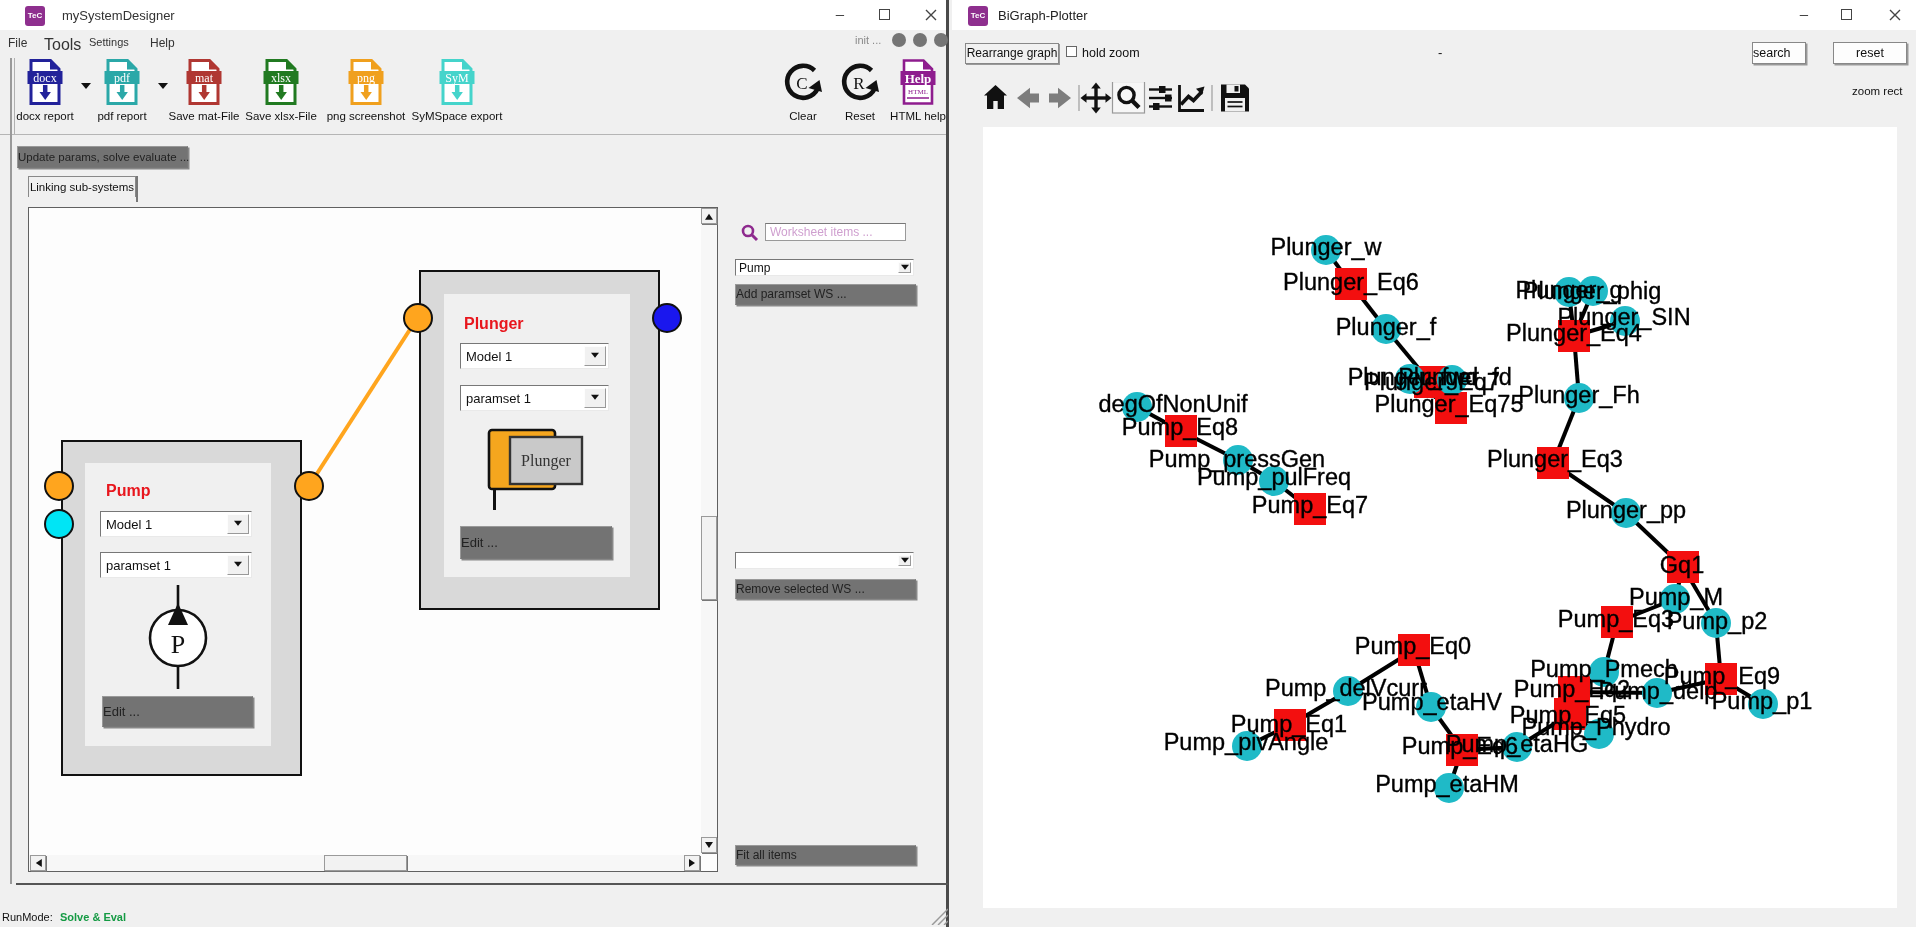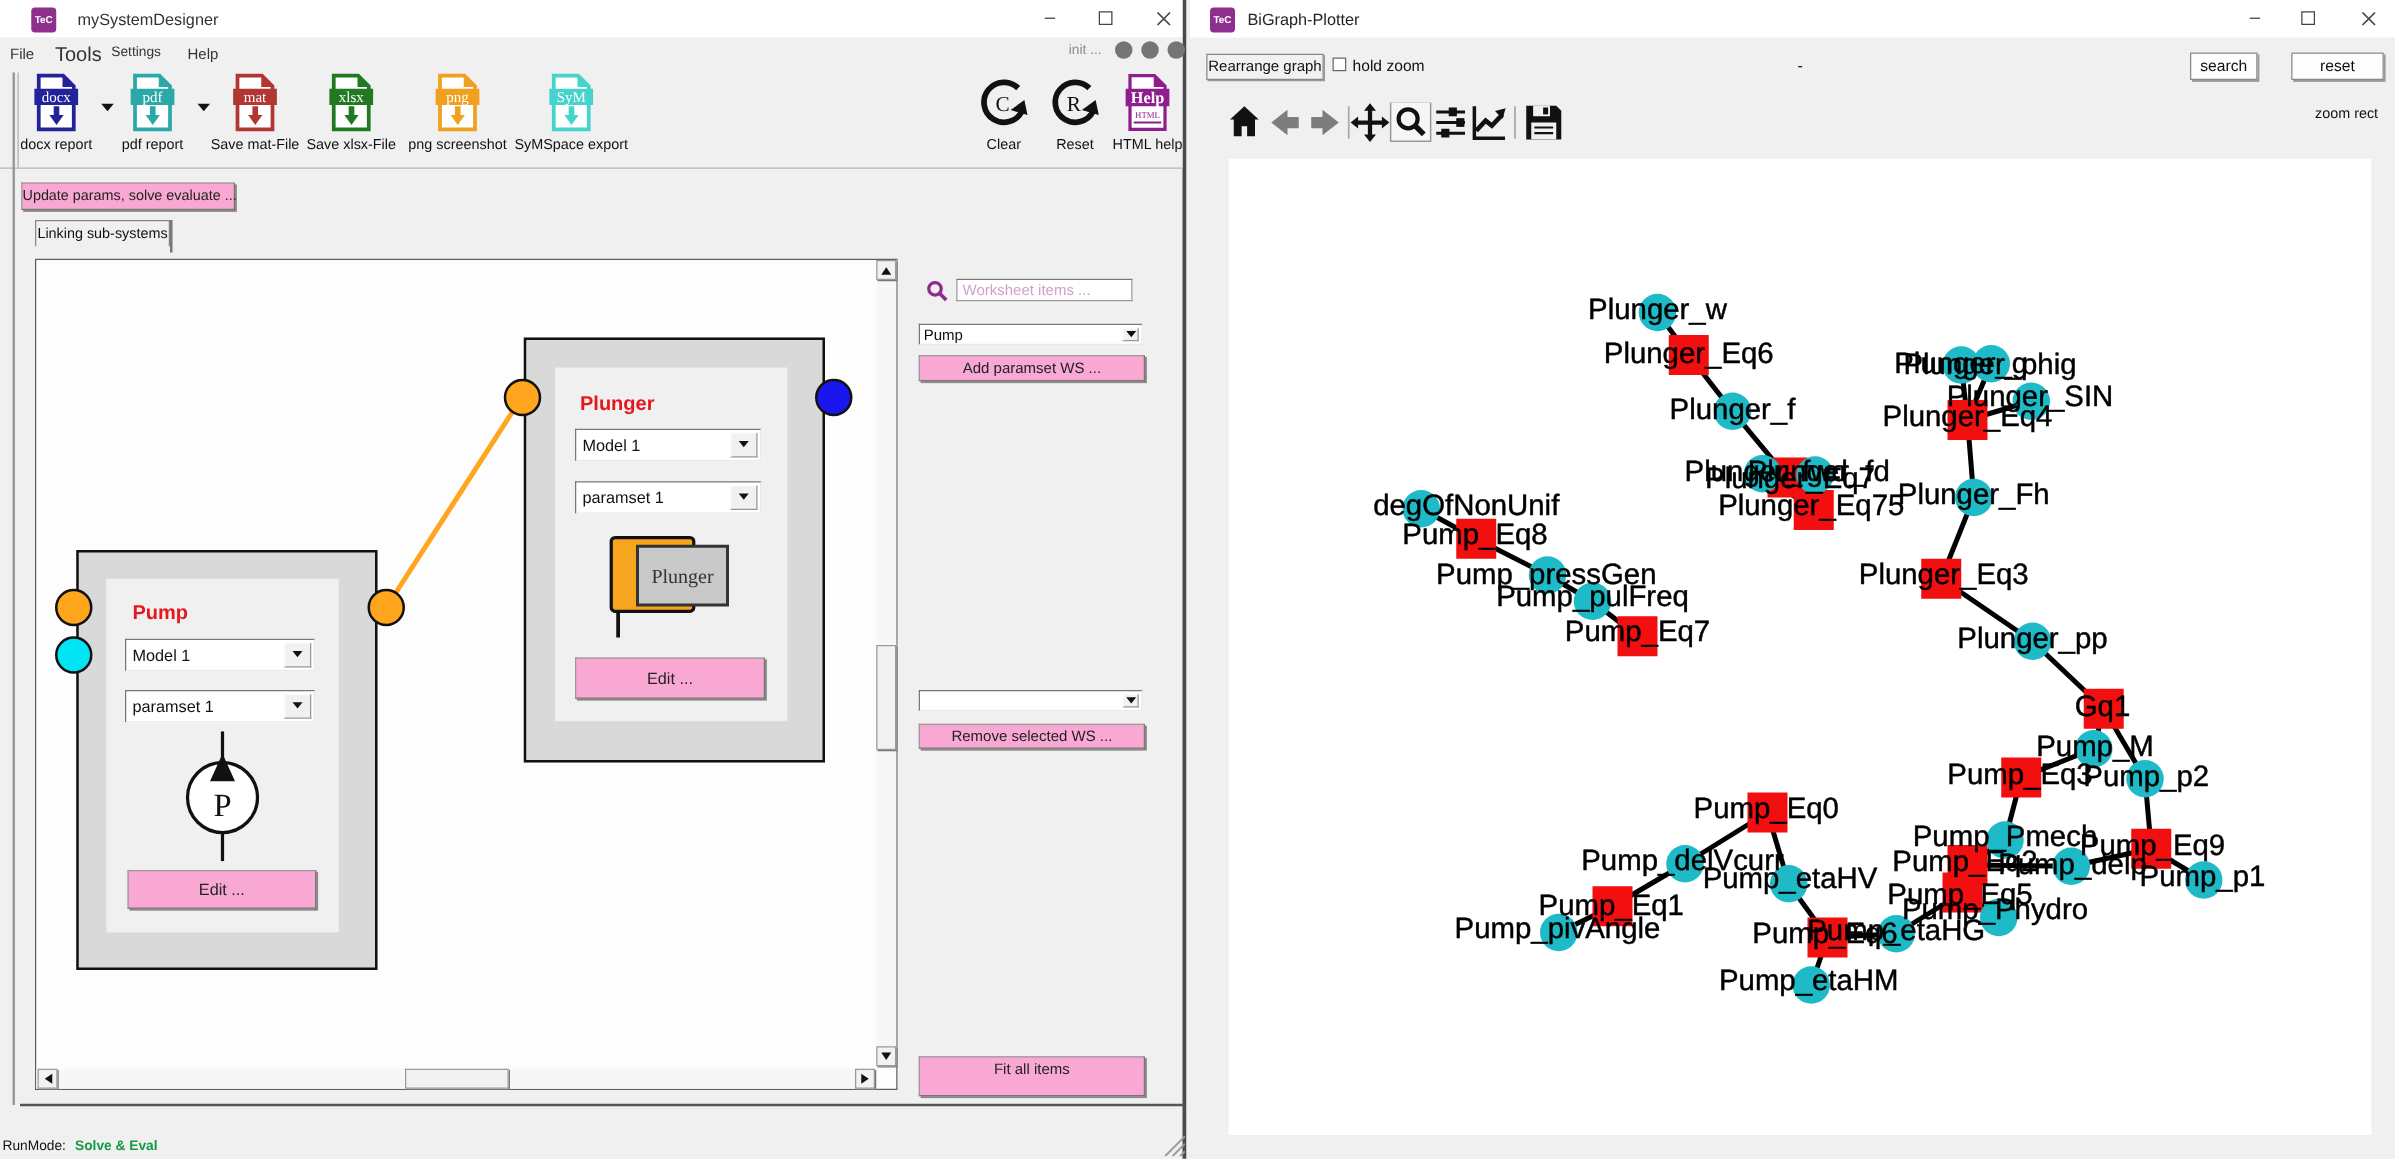--- a/index.html
+++ b/index.html
@@ -1,17 +1,17 @@
 <!DOCTYPE html>
 <html><head><meta charset="utf-8">
 <style>
 *{margin:0;padding:0;box-sizing:border-box}
 html,body{width:1916px;height:927px;overflow:hidden;background:#f0f0f0;font-family:"Liberation Sans",sans-serif;color:#111}
 .abs{position:absolute}
-.btn{background:#f9a8d4;border:1px solid #999;border-right-color:#777;border-bottom-color:#777;box-shadow:1.5px 1.5px 0 #888;font-size:12px;text-align:center;color:#222}
+.btn{background:#737373;border:1px solid #999;border-right-color:#777;border-bottom-color:#777;box-shadow:1.5px 1.5px 0 #888;font-size:12px;color:#222}
 .combo{background:#fff;border:1.6px solid #777;border-right-color:#e9e9e9;border-bottom-color:#e9e9e9}
 .cbtn{background:#f1f1f1;border:1px solid #999;border-top-color:#fdfdfd;border-left-color:#fdfdfd}
 .dna{position:absolute;left:50%;top:50%;transform:translate(-50%,-36%);width:0;height:0;border:4px solid transparent;border-top:5px solid #111}
 .sb{background:#f7f7f7}
 .sbtn{position:absolute;background:#f2f2f2;border:1px solid #9a9a9a;box-shadow:1px 1px 0 #777}
 .thumb{position:absolute;background:#f2f2f2;border:1px solid #9a9a9a;box-shadow:1px 1px 0 #777}
 .tri{width:0;height:0;position:absolute;left:50%;top:50%}
 .lbl{position:absolute;font-size:11.5px;text-align:center;white-space:nowrap;transform:translateX(-50%);color:#111}
 </style></head>
 <body>
@@ -199,21 +199,21 @@
       </div>
 </div>
 <div class="abs btn" style="left:735px;top:284px;width:181px;height:21px;line-height:19px">Add paramset WS ...</div>
 <div class="abs combo" style="left:735px;top:552px;width:179px;height:17px">
 <span class="abs" style="left:3px;top:50%;transform:translateY(-50%);font-size:12px;white-space:nowrap"></span>
 <div class="abs cbtn" style="right:2px;top:2px;bottom:2px;width:13px">
         <div class="dna"></div>
       </div>
 </div>
 <div class="abs btn" style="left:735px;top:579px;width:181px;height:20px;line-height:18px">Remove selected WS ...</div>
-<div class="abs btn" style="left:735px;top:845px;width:181px;height:32px;line-height:18px">Fit all items</div>
+<div class="abs btn" style="left:735px;top:845px;width:181px;height:20px;line-height:18px">Fit all items</div>
 <div class="abs" style="left:2px;top:911px;font-size:11px;color:#111">RunMode:</div>
 <div class="abs" style="left:60px;top:911px;font-size:11px;font-weight:bold;color:#149a43">Solve &amp; Eval</div>
 <svg class="abs" style="left:928px;top:905px" width="20" height="20" viewBox="0 0 20 20">
 <line x1="4" y1="20" x2="20" y2="4" stroke="#9a9a9a" stroke-width="1.5"></line>
 <line x1="10" y1="20" x2="20" y2="10" stroke="#9a9a9a" stroke-width="1.5"></line>
 <line x1="16" y1="20" x2="20" y2="16" stroke="#9a9a9a" stroke-width="1.5"></line>
 </svg>
 </div>
 <div class="abs" style="left:952px;top:0;width:964px;height:927px;background:#f0f0f0">
 <div class="abs" style="left:0;top:0;width:100%;height:30px;background:#fff"></div>
@@ -222,21 +222,21 @@
 <div class="abs" style="left:998px;top:8px;font-size:13px;color:#222">BiGraph-Plotter</div>
 <div class="abs" style="left:1796px;top:7px;width:16px;height:16px;font-size:15px;color:#444;text-align:center;line-height:14px">–</div>
 <div class="abs" style="left:1841px;top:9px;width:11px;height:11px;border:1.2px solid #444"></div>
 <svg class="abs" style="left:1888px;top:8px" width="14" height="14">
     <path d="M2 2 L12 12 M12 2 L2 12" stroke="#444" stroke-width="1.4"></path>
   </svg>
 <div class="abs" style="left:965px;top:43px;width:94px;height:21px;background:#f1f1f1;border:1px solid #888;box-shadow:1px 1px 0 #999;font-size:12px;text-align:center;line-height:19px">Rearrange graph</div>
 <div class="abs" style="left:1066px;top:46px;width:11px;height:11px;background:#fff;border:1px solid #666"></div>
 <div class="abs" style="left:1082px;top:46px;font-size:12.5px">hold zoom</div>
 <div class="abs" style="left:1438px;top:45px;font-size:13px">-</div>
-<div class="abs" style="left:1752px;top:42px;width:54px;height:22px;background:#fdfdfd;border:1px solid #888;box-shadow:1.5px 1.5px 0 #999;font-size:12.5px;text-align:center;line-height:20px">search</div>
+<div class="abs" style="left:1752px;top:42px;width:54px;height:22px;background:#fdfdfd;border:1px solid #888;box-shadow:1.5px 1.5px 0 #999;font-size:12.5px;text-align:left;line-height:20px">search</div>
 <div class="abs" style="left:1833px;top:42px;width:74px;height:22px;background:#fdfdfd;border:1px solid #888;box-shadow:1.5px 1.5px 0 #999;font-size:12.5px;text-align:center;line-height:20px">reset</div>
 <div class="abs" style="left:1852px;top:85px;font-size:11.5px">zoom rect</div>
 <svg class="abs" style="left:983px;top:82px" width="280" height="32" viewBox="0 0 280 32">
 
 <path d="M12.5 3 L24 13.5 H21 V27 H14.7 V19 H10.3 V27 H4 V13.5 H1 Z" fill="#111"></path>
 
 <path d="M34 16 L47 5.8 V11.5 H56 V20.5 H47 V26.2 Z" fill="#7d7d7d"></path>
 
 <path d="M88 16 L75 5.8 V11.5 H66 V20.5 H75 V26.2 Z" fill="#7d7d7d"></path>
 

